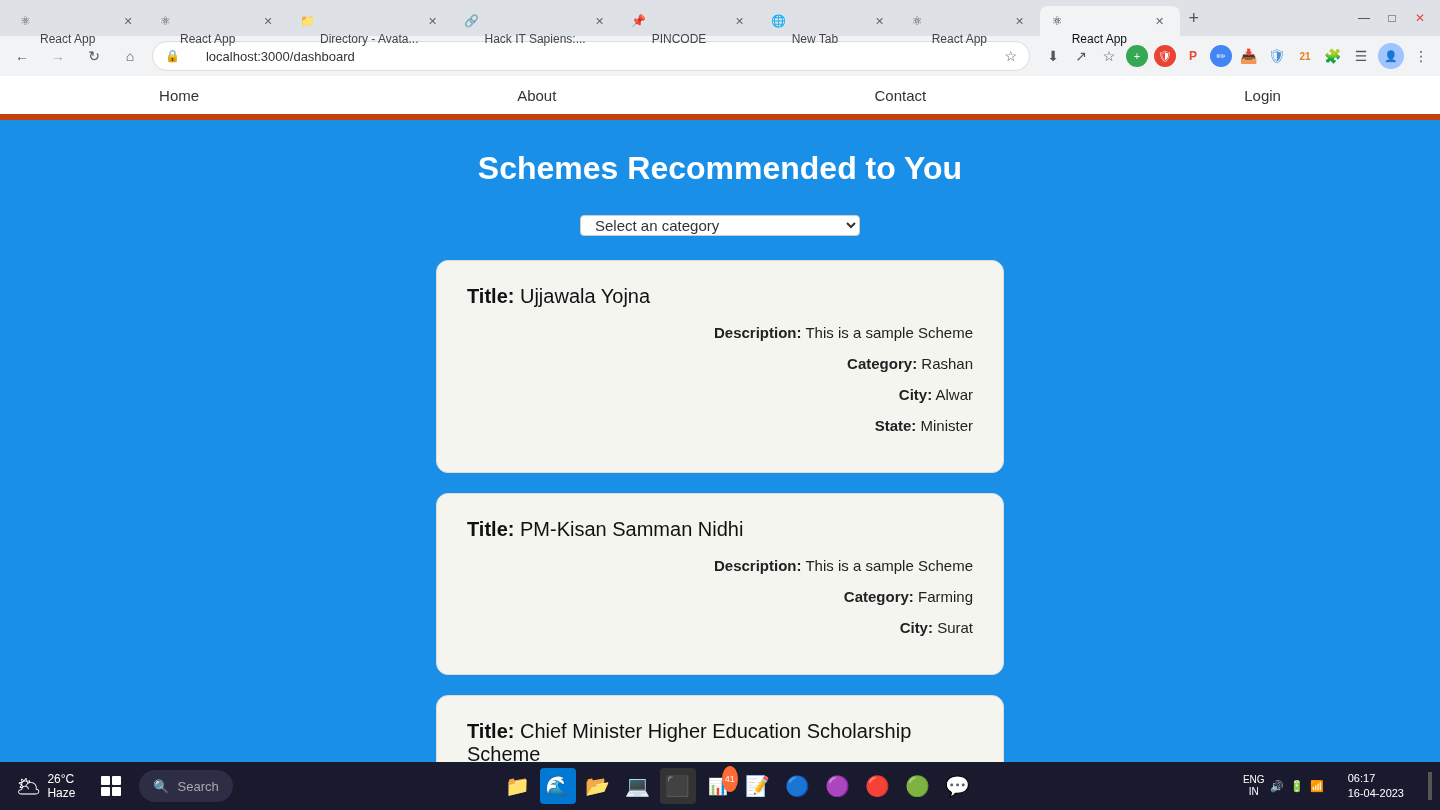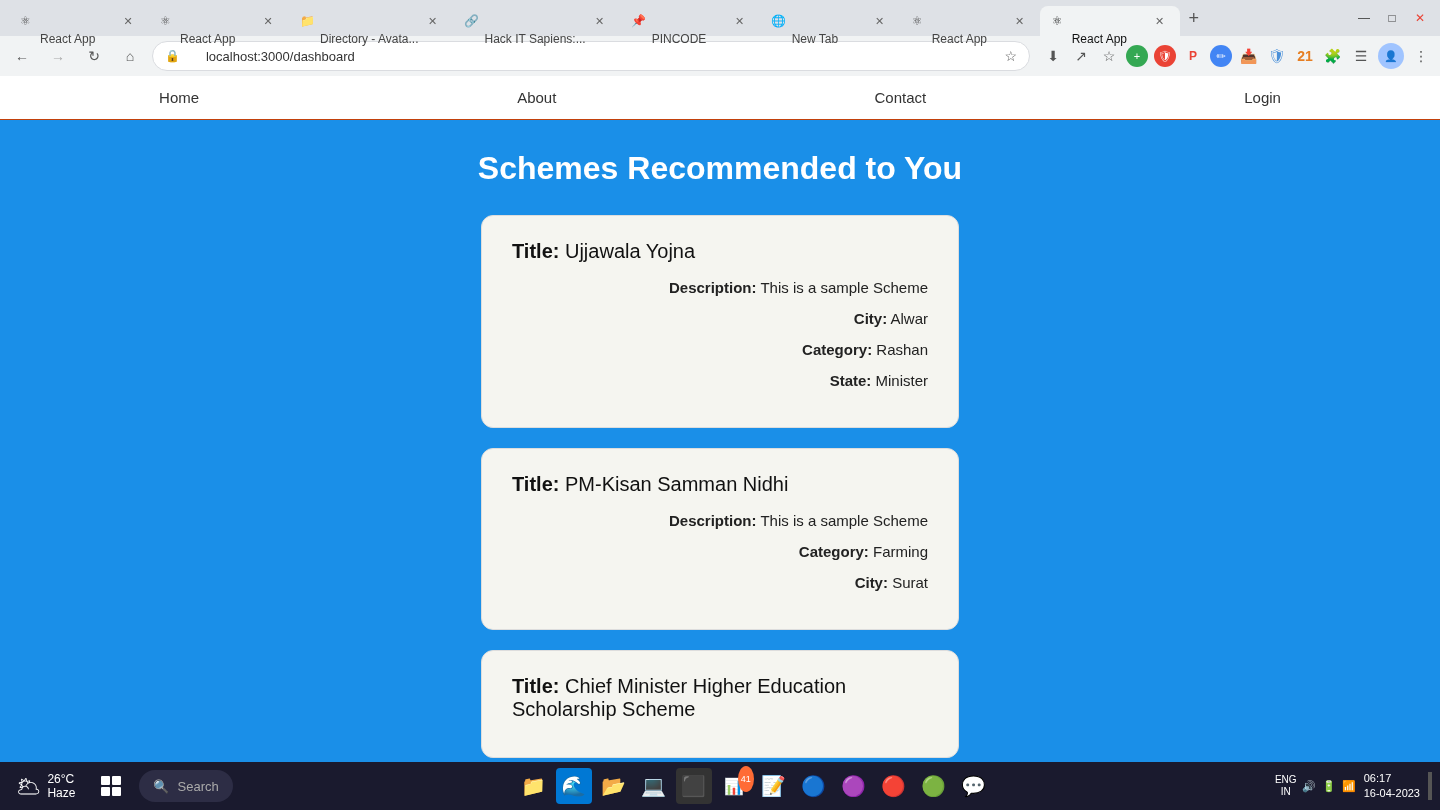--- a/index.html
+++ b/index.html
@@ -194,21 +194,21 @@
     .ext-green { background: #34a853; color: white; border-radius: 50%; width: 22px; height: 22px; display:flex; align-items:center; justify-content:center; font-size:11px; }
     .ext-red { background: #ea4335; color: white; border-radius: 50%; width: 22px; height: 22px; display:flex; align-items:center; justify-content:center; font-size:11px; }
     .ext-blue { background: #4285f4; color: white; border-radius: 50%; width: 22px; height: 22px; display:flex; align-items:center; justify-content:center; font-size:11px; }
 
     
     .site-navbar {
       display: flex;
       justify-content: space-around;
       align-items: center;
       background: #fff;
-      border-bottom: 1px solid #c2410c;
+      border-bottom: 6px solid #c2410c;
       height: 44px;
       flex-shrink: 0;
     }
 
     .nav-item {
       font-size: 15px;
       color: #333;
       cursor: pointer;
       padding: 0 40px;
     }
@@ -244,21 +244,21 @@
       margin-bottom: 24px;
       cursor: pointer;
       appearance: auto;
     }
 
     .scheme-card {
       background: #f5f5f0;
       border-radius: 12px;
       border: 1px solid #ddd;
       padding: 24px 30px;
-      width: 478px;
+      width: 568px;
       margin-bottom: 20px;
     }
 
     .scheme-title {
       font-size: 20px;
       font-weight: normal;
       margin-bottom: 16px;
       color: #111;
     }
 
@@ -339,21 +339,21 @@
       display: flex;
       align-items: center;
       justify-content: center;
       font-size: 20px;
       cursor: pointer;
     }
 
     .taskbar-right {
       display: flex;
       align-items: center;
-      gap: 8px;
+      gap: 24px;
       color: #fff;
       font-size: 11px;
     }
 
     .taskbar-clock {
       line-height: 1.4;
     }
 
     .taskbar-sys-icons {
       display: flex;
@@ -452,56 +452,64 @@
     <div class="toolbar-icons">
       <div class="toolbar-icon">⬇</div>
       <div class="toolbar-icon">↗</div>
       <div class="toolbar-icon">☆</div>
       <div class="toolbar-icon ext-green">+</div>
       <div class="toolbar-icon ext-red">🛡</div>
       <div class="toolbar-icon" style="color:#ea4335; font-size:12px; font-weight:bold;">P</div>
       <div class="toolbar-icon ext-blue">✏</div>
       <div class="toolbar-icon" style="color:#d0021b;">📥</div>
       <div class="toolbar-icon" style="color:#4a90d9;">🛡</div>
-      <div class="toolbar-icon" style="font-size:14px; color:#e67e22; font-weight:bold;">21</div>
+      <div class="toolbar-icon" style="font-size:10px; color:#e67e22; font-weight:bold;">21</div>
       <div class="toolbar-icon">🧩</div>
       <div class="toolbar-icon">☰</div>
       <div class="profile-icon">👤</div>
       <div class="toolbar-icon">⋮</div>
     </div>
   </div>
 </div>
 
 <div class="site-navbar">
   <span class="nav-item">Home</span>
   <span class="nav-item">About</span>
   <span class="nav-item">Contact</span>
   <span class="nav-item">Login</span>
 </div>
 
 <div class="main-content">
   <h1 class="page-title">Schemes Recommended to You</h1>
 
+  <select class="category-select">
+    <option>Select an category</option>
+    <option>Rashan</option>
+    <option>Farming</option>
+    <option>Education</option>
+    <option>Health</option>
+    <option>Housing</option>
+  </select>
 
   <div class="scheme-card">
     <div class="scheme-title">
       <strong>Title:</strong>
       <span>Ujjawala Yojna</span>
     </div>
     <div class="scheme-field">
       <strong>Description:</strong>
       <span>This is a sample Scheme</span>
     </div>
     <div class="scheme-field">
+      <strong>Category:</strong>
+      <span>Rashan</span>
+    </div>
+    <div class="scheme-field">
       <strong>City:</strong>
       <span>Alwar</span>
-    </div>
-    <div class="scheme-field">
-      <strong>Category:</strong>
-      <span>Rashan</span>
     </div>
     <div class="scheme-field">
       <strong>State:</strong>
       <span>Minister</span>
     </div>
   </div>
 
   <div class="scheme-card">
     <div class="scheme-title">
       <strong>Title:</strong>

